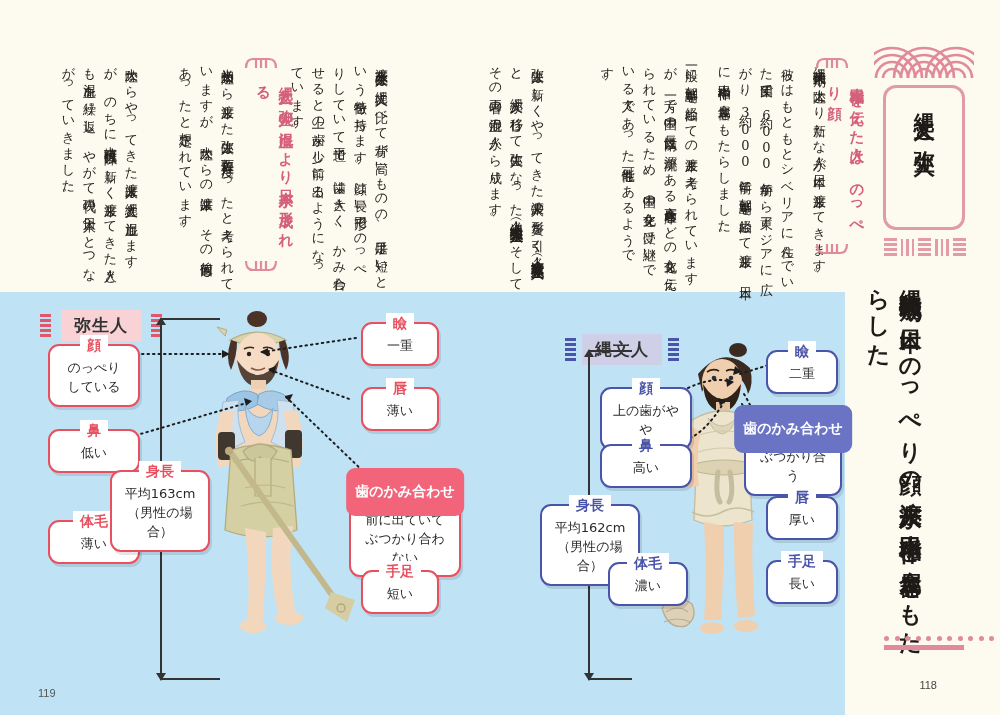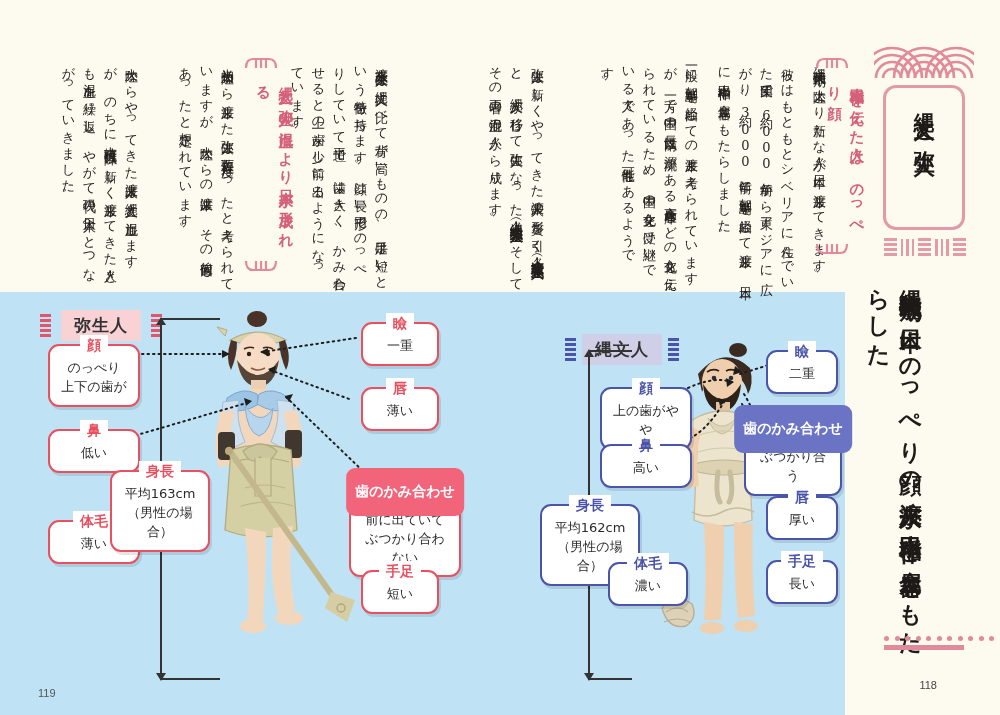--- a/index.html
+++ b/index.html
@@ -234,21 +234,21 @@
       <polygon points="230,62 222,58 222,66" fill="#1d1d1d"></polygon>
       <polygon points="252,109 244,106 246,114" fill="#1d1d1d"></polygon>
       <polygon points="260,60 268,56 268,64" fill="#1d1d1d"></polygon>
       <polygon points="268,77 276,74 274,82" fill="#1d1d1d"></polygon>
       <polygon points="285,104 293,102 289,110" fill="#1d1d1d"></polygon>
     </svg>
 
     <div class="callout red" style="left:48px; top:52px; width:92px;">
       <div class="head">顔</div>
       <div class="body">のっぺり
-上下の歯が</div>
+している</div>
     </div>
     <div class="callout red" style="left:48px; top:137px; width:92px;">
       <div class="head">鼻</div>
       <div class="body">低い</div>
     </div>
     <div class="callout red" style="left:48px; top:228px; width:92px;">
       <div class="head">体毛</div>
       <div class="body">薄い</div>
     </div>
     <div class="callout red" style="left:110px; top:178px; width:100px;">

